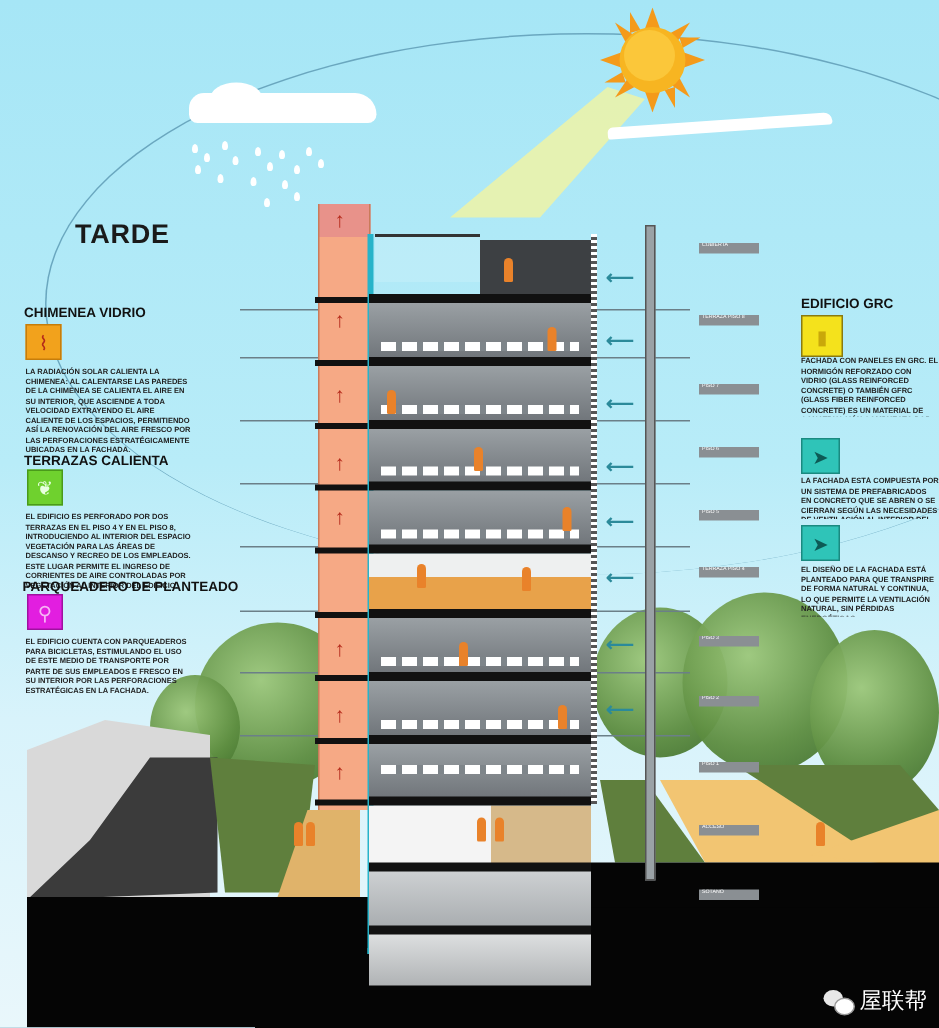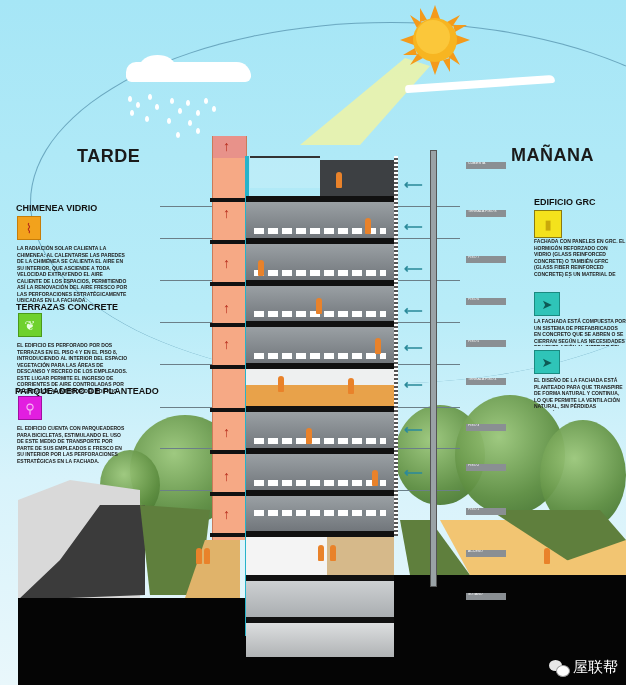--- a/index.html
+++ b/index.html
@@ -94,28 +94,27 @@
     <polygon points="140,505 210,510 200,595 150,595" fill="#5f7f3d"></polygon>
     <polygon points="205,540 240,540 240,598 185,598" fill="#e0b36a"></polygon>
     <polygon points="400,520 430,520 470,575 410,575" fill="#5f7f3d"></polygon>
     <polygon points="440,520 530,520 590,575 470,575" fill="#f2c572"></polygon>
     <polygon points="490,510 600,510 626,540 626,575 590,575" fill="#5f7f3d"></polygon>
     <polygon points="540,570 626,540 626,580" fill="#f2c572"></polygon>
   </svg>
   <div class="ground" style="left:18px;top:598px;width:608px;height:87px;"></div>
   <div class="ground" style="left:390px;top:575px;width:236px;height:30px;"></div>
 
-  <div class="heading big" style="left:50px;top:146px;margin-left:27px;">TARDE</div>
-  <div class="heading big" style="left:511px;top:145px;">MAÑANA</div>
+  <div class="heading big" style="left:50px;top:146px;">TARDE</div>
 
   <div class="heading sect" style="left:16px;top:203px;">CHIMENEA VIDRIO</div>
   <div class="icon-box" style="left:17px;top:216px;background:#f2a21c;border:1px solid #c67d0a;color:#b52a1a;">⌇</div>
   <div class="para" style="left:17px;top:245px;width:112px;">LA RADIACIÓN SOLAR CALIENTA LA CHIMENEA: AL CALENTARSE LAS PAREDES DE LA CHIMENEA SE CALIENTA EL AIRE EN SU INTERIOR, QUE ASCIENDE A TODA VELOCIDAD EXTRAYENDO EL AIRE CALIENTE DE LOS ESPACIOS, PERMITIENDO ASÍ LA RENOVACIÓN DEL AIRE FRESCO POR LAS PERFORACIONES ESTRATÉGICAMENTE UBICADAS EN LA FACHADA.</div>
 
-  <div class="heading sect" style="left:16px;top:302px;">TERRAZAS CONCRETE</div>
+  <div class="heading sect" style="left:16px;top:302px;">TERRAZAS CALIENTA</div>
   <div class="icon-box" style="left:18px;top:313px;background:#6fd12e;border:1px solid #4a9a1a;color:#e8ffe0;">❦</div>
   <div class="para" style="left:17px;top:342px;width:115px;">EL EDIFICIO ES PERFORADO POR DOS TERRAZAS EN EL PISO 4 Y EN EL PISO 8, INTRODUCIENDO AL INTERIOR DEL ESPACIO VEGETACIÓN PARA LAS ÁREAS DE DESCANSO Y RECREO DE LOS EMPLEADOS. ESTE LUGAR PERMITE EL INGRESO DE CORRIENTES DE AIRE CONTROLADAS POR VEGETACIÓN AL INTERIOR DEL EDIFICIO.</div>
 
   <div class="heading sect" style="left:15px;top:386px;">PARQUEADERO DE PLANTEADO</div>
   <div class="icon-box" style="left:18px;top:396px;background:#e21ee0;border:1px solid #a010a0;color:#f7b5f5;">⚲</div>
   <div class="para" style="left:17px;top:425px;width:110px;">EL EDIFICIO CUENTA CON PARQUEADEROS PARA BICICLETAS, ESTIMULANDO EL USO DE ESTE MEDIO DE TRANSPORTE POR PARTE DE SUS EMPLEADOS E FRESCO EN SU INTERIOR POR LAS PERFORACIONES ESTRATÉGICAS EN LA FACHADA.</div>
 
   <div class="heading sect" style="left:534px;top:197px;">EDIFICIO GRC</div>
   <div class="icon-box" style="left:534px;top:210px;width:26px;height:26px;background:#f4e21c;border:1px solid #8a7a10;color:#c9a80a;">▮</div>
   <div class="para" style="left:534px;top:238px;width:92px;overflow:hidden;height:40px;">FACHADA CON PANELES EN GRC. EL HORMIGÓN REFORZADO CON VIDRIO (GLASS REINFORCED CONCRETE) O TAMBIÉN GFRC (GLASS FIBER REINFORCED CONCRETE) ES UN MATERIAL DE CONSTRUCCIÓN COMPUESTO POR HORMIGÓN REFORZADO</div>

